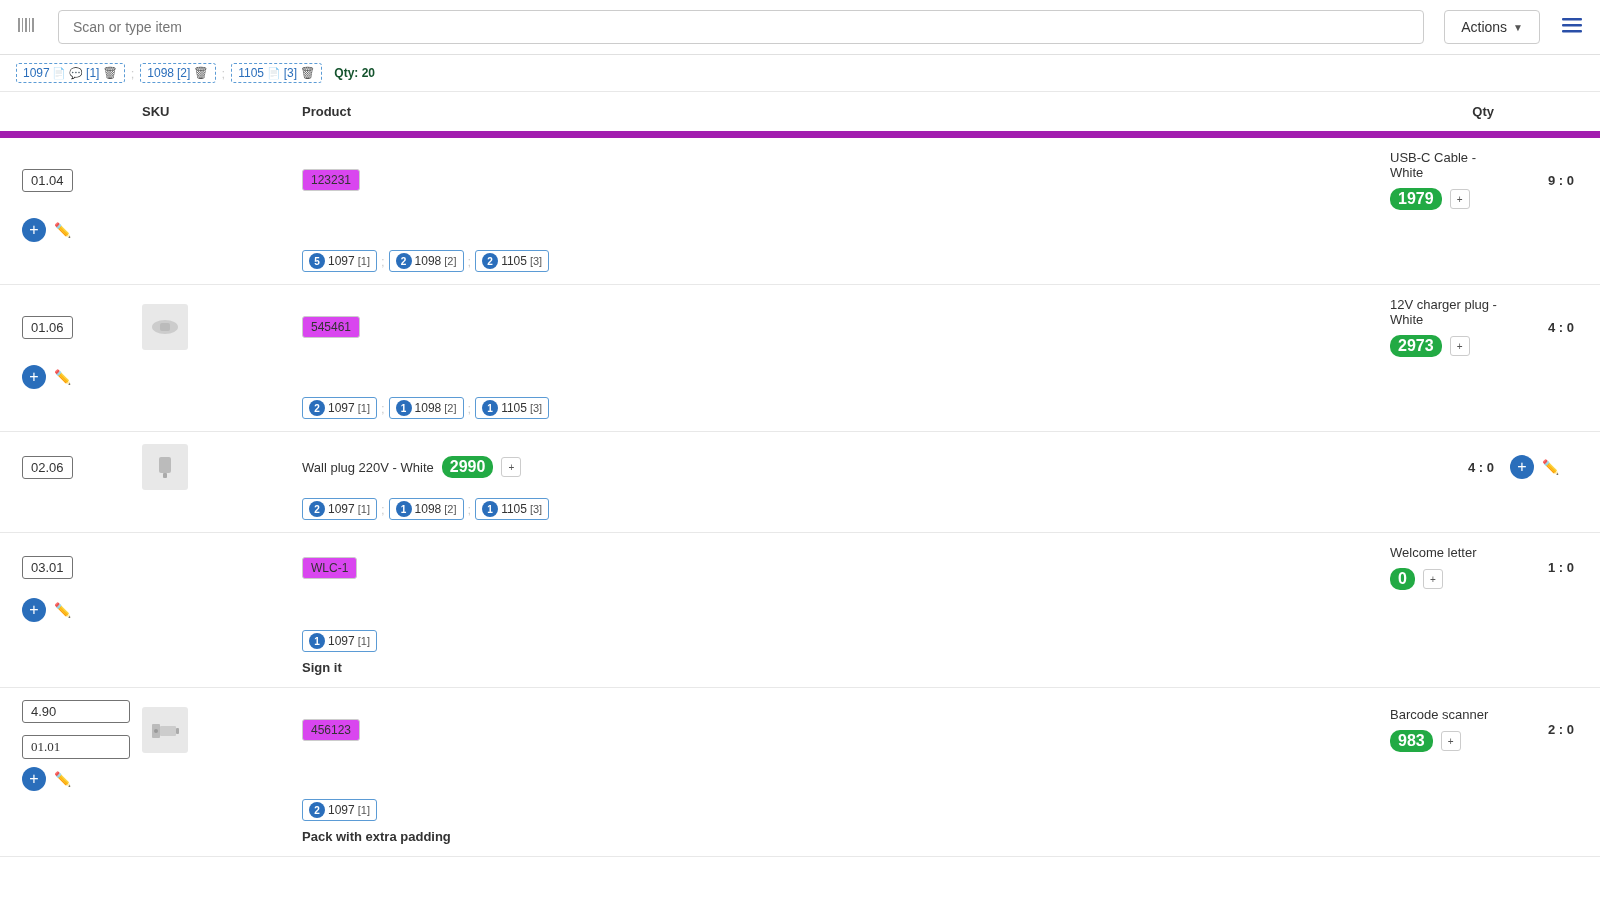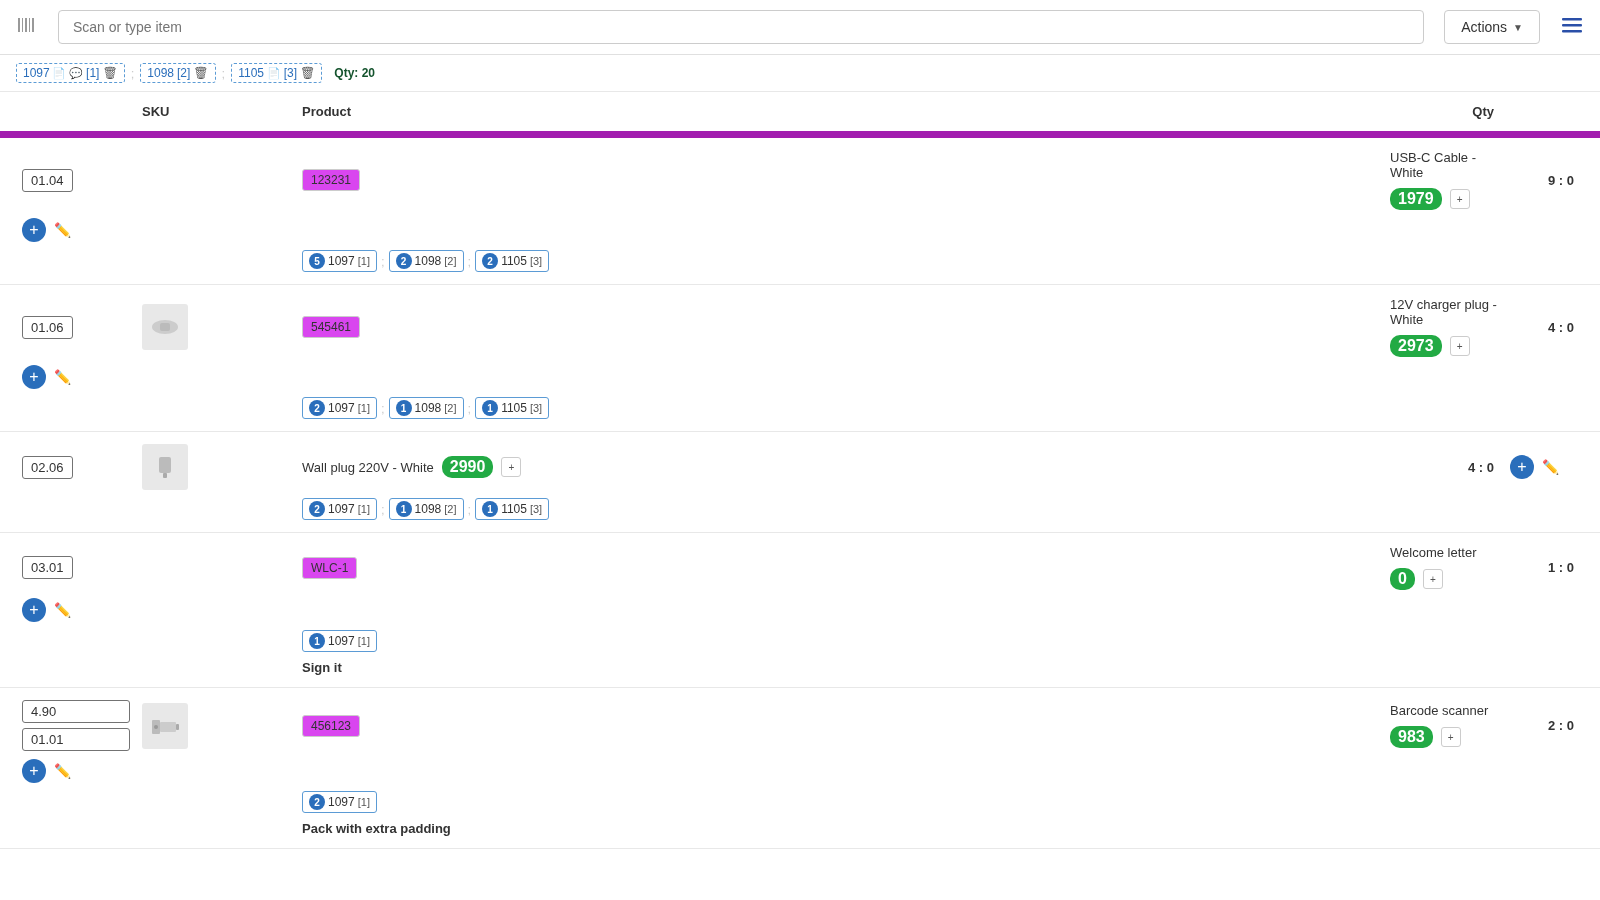--- a/index.html
+++ b/index.html
@@ -472,21 +472,21 @@
   <div class="note-row">
     <span>Sign it</span>
   </div>
 </div>
 
 <div class="product-row">
   <div class="row-main">
     <div class="row-cell">
       <div class="location-stack">
         <span class="location-badge">4.90</span>
-        <span class="location-badge" style="margin-top:3px;">01.01</span>
+        <span class="location-badge" style="margin-top:10px;font-family:Liberation Serif, serif;">01.01</span>
       </div>
     </div>
     <div class="row-cell">
       <div class="product-img img-placeholder" style="width:46px;height:46px;background:#e8e8e8;border-radius:3px;display:flex;align-items:center;justify-content:center;">
         <svg width="30" height="28" viewBox="0 0 30 28">
           <rect x="2" y="8" width="8" height="14" rx="1" fill="#bbb"></rect>
           <rect x="10" y="10" width="16" height="10" rx="1" fill="#ccc"></rect>
           <rect x="26" y="12" width="3" height="6" rx="1" fill="#aaa"></rect>
           <circle cx="6" cy="15" r="2" fill="#999"></circle>
         </svg>

